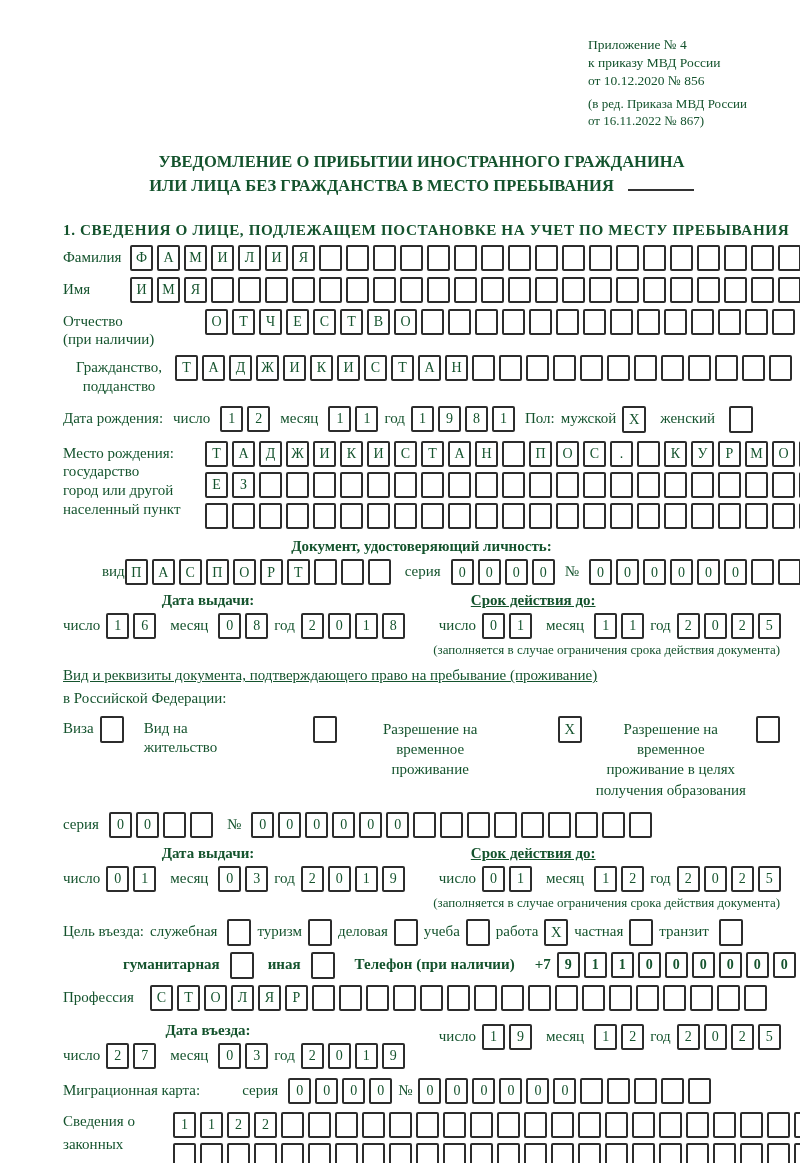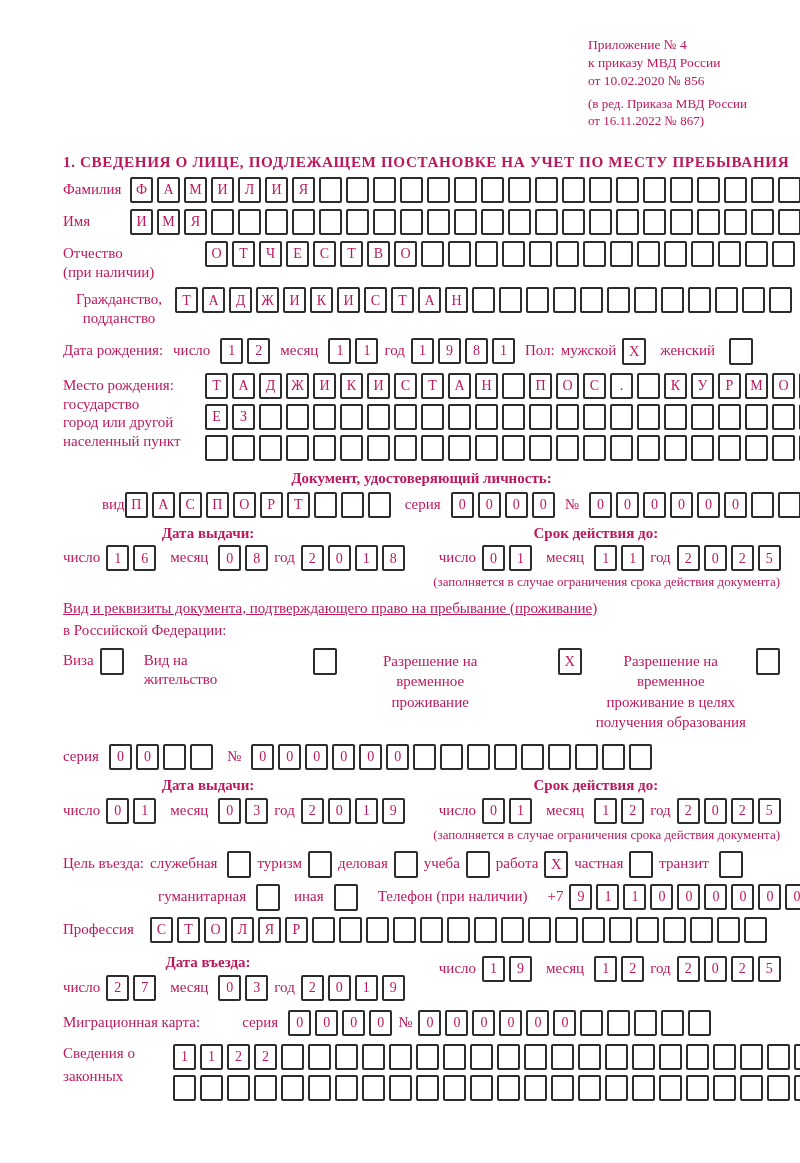--- a/index.html
+++ b/index.html
@@ -1,20 +1,20 @@
 <!DOCTYPE html>
 <html lang="ru"><head>
 <meta charset="utf-8">
 <style>
   html,body{margin:0;padding:0;background:#ffffff;}
   .page{
     width:800px;height:1163px;background:#ffffff;box-sizing:border-box;
     padding:36px 20px 10px 63px;
     font-family:"Liberation Serif","DejaVu Serif",serif;
-    color:#be185d;font-size:15px;line-height:1.25;overflow:hidden;
+    color:#14532d;font-size:15px;line-height:1.25;overflow:hidden;
   }
   
   .appendix{width:170px;margin-left:auto;margin-right:22px;font-size:13.5px;line-height:1.35;}
   .appendix .edition{margin-top:4px;font-size:13px;}
   .forma{ text-align:right;margin:14px 32px 0 0;font-weight:bold;font-size:16px;letter-spacing:.5px;}
   
   .title{margin-top:20px;text-align:center;font-weight:bold;font-size:16.5px;line-height:1.45;}
   .title-underline{display:inline-block;width:66px;border-bottom:2px solid #333;margin-left:14px;vertical-align:baseline;}
   .sec-heading{margin-top:22px;font-weight:bold;font-size:15.2px;letter-spacing:.6px;white-space:nowrap;}
   
@@ -39,49 +39,55 @@
   .gap6{margin-left:6px;} .gap10{margin-left:10px;} .gap14{margin-left:14px;} .gap20{margin-left:20px;gap:44px;}
   .stack{display:flex;flex-direction:column;gap:5px;}
   
   .doc-heading{text-align:center;font-weight:bold;margin-top:8px;font-size:15px;}
   
   .dates{display:flex;margin-top:6px;gap:6px;}
   .dg-left{width:355px;}
   .dg-right{flex:1;}
   .dheading{font-weight:bold;font-size:15px;}
   .dg-left .dheading{text-align:center;width:290px;}
-  .dg-right .dheading{text-align:center;width:250px;margin-left:60px;}
+  .dg-right .dheading{text-align:left;width:250px;margin-left:60px;text-decoration:underline;}
   .dline{display:flex;align-items:flex-start;margin-top:3px;}
   .note{font-size:13px;text-align:right;margin-top:3px;}
   .intro{margin-top:8px;text-decoration:underline;}
   
   .opts{display:flex;align-items:flex-start;margin-top:8px;}
   .opt{display:flex;align-items:flex-start;}
   .opt .olabel{padding-top:3px;}
   .optblock{text-align:center;line-height:1.35;padding-top:3px;}
   
   .reps{display:flex;margin-top:6px;}
   .reps-label{width:110px;flex:0 0 auto;line-height:1.55;}
 </style>
 </head>
 <body>
 
 <div class="page">
 
   <div class="appendix">
     <div>Приложение № 4</div>
     <div>к приказу МВД России</div>
-    <div>от 10.02.2020 № 856</div>
+    <div>от 10.12.2020 № 856</div>
     <div class="edition">
       <div>(в ред. Приказа МВД России</div>
       <div>от 16.11.2022 № 867)</div>
     </div>
   </div>
 
 
+  <div class="title">
+    <div>УВЕДОМЛЕНИЕ О ПРИБЫТИИ ИНОСТРАННОГО ГРАЖДАНИНА</div>
+    <div>
+      <span>ИЛИ ЛИЦА БЕЗ ГРАЖДАНСТВА В МЕСТО ПРЕБЫВАНИЯ</span><span class="title-underline"></span>
+    </div>
+  </div>
 
   <div class="sec-heading">1. СВЕДЕНИЯ О ЛИЦЕ, ПОДЛЕЖАЩЕМ ПОСТАНОВКЕ НА УЧЕТ ПО МЕСТУ ПРЕБЫВАНИЯ</div>
 
   <div class="frow">
     <div class="flabel w67">Фамилия</div>
     <div class="cells">
         <span class="cell">Ф</span>
         <span class="cell">А</span>
         <span class="cell">М</span>
         <span class="cell">И</span>
@@ -531,21 +537,21 @@
     <span class="opt gap6">
         <span class="olabel">частная</span>
         <span class="chk gap6"></span>
       </span>
     <span class="opt gap6">
         <span class="olabel">транзит</span>
         <span class="chk gap10"></span>
       </span>
   </div>
 
-  <div class="frow" style="margin-left:95px;">
+  <div class="frow" style="margin-left:60px;font-weight:bold;">
     <span class="opt">
         <span class="olabel">гуманитарная</span>
         <span class="chk gap10"></span>
       </span>
     <span class="opt gap14">
         <span class="olabel">иная</span>
         <span class="chk gap10"></span>
       </span>
     <span class="ilabel gap20">Телефон (при наличии)</span>
     <span class="ilabel gap20">+7</span>

